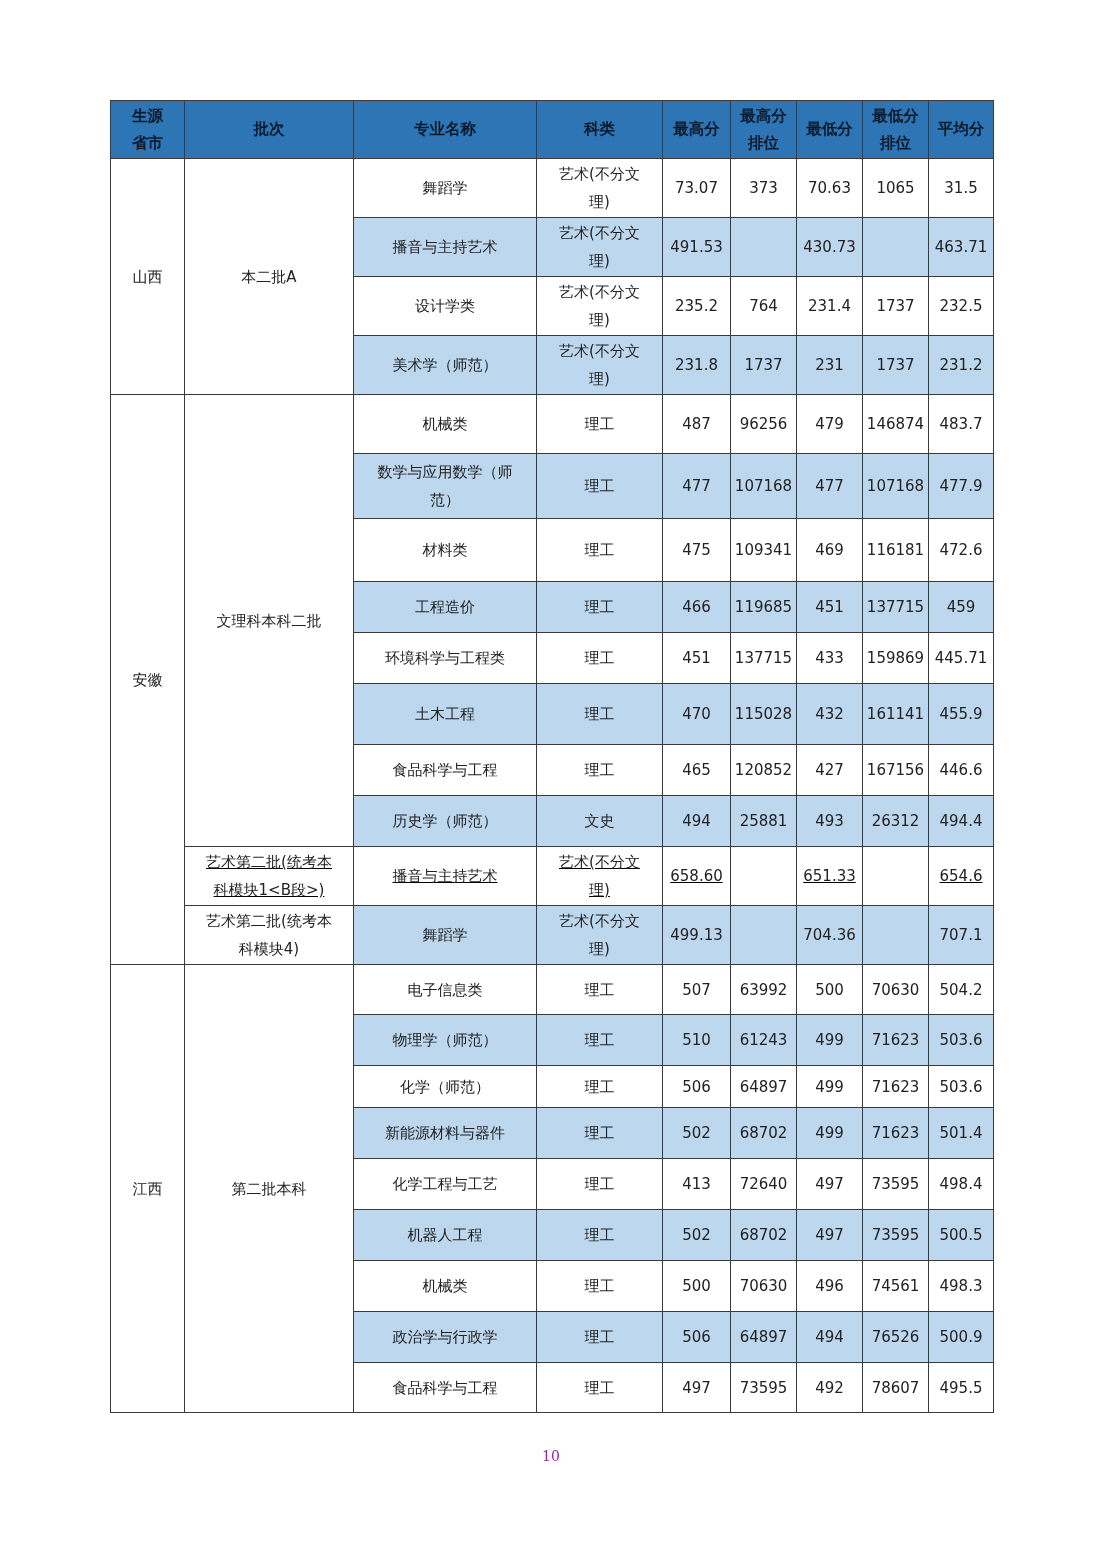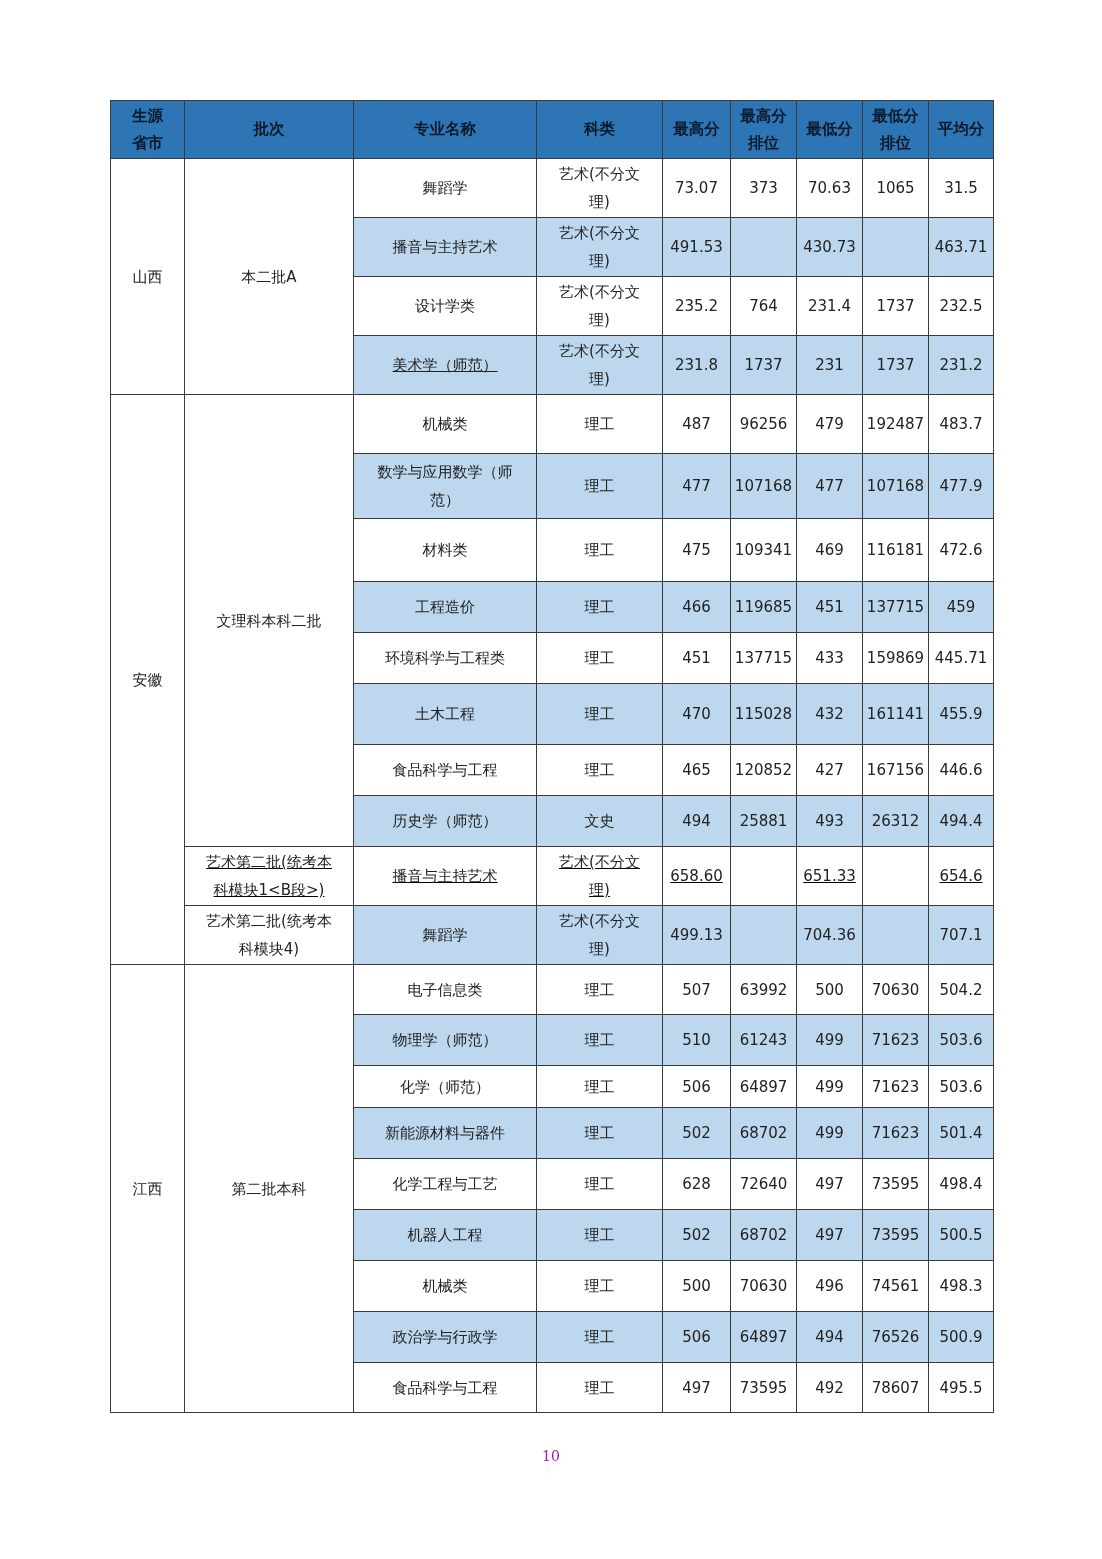--- a/index.html
+++ b/index.html
@@ -62,37 +62,37 @@
       <tr style="height: 59px;">
         <td class="s" style="padding: 0px 12px;">设计学类</td>
         <td class="s" style="padding: 0px 14px;">艺术(不分文理)</td>
         <td class="s">235.2</td>
         <td class="s">764</td>
         <td class="s">231.4</td>
         <td class="s">1737</td>
         <td class="s">232.5</td>
       </tr>
       <tr class="shade" style="height: 59px;">
-        <td class="s" style="padding: 0px 24px; text-decoration: underline;">美术学（师范）</td>
+        <td class="s" style="padding: 0px 24px;">美术学（师范）</td>
         <td class="s" style="padding: 0px 14px;">艺术(不分文理)</td>
         <td class="s">231.8</td>
         <td class="s">1737</td>
         <td class="s">231</td>
         <td class="s">1737</td>
         <td class="s">231.2</td>
       </tr>
       <tr style="height: 59px;">
         <td rowspan="10">安徽</td>
         <td rowspan="8">文理科本科二批</td>
         <td class="s" style="padding: 0px 12px;">机械类</td>
         <td class="s" style="padding: 0px 14px;">理工</td>
         <td class="s">487</td>
         <td class="s">96256</td>
         <td class="s">479</td>
-        <td class="s">192487</td>
+        <td class="s">146874</td>
         <td class="s">483.7</td>
       </tr>
       <tr class="shade" style="height: 65px;">
         <td class="s" style="padding: 0px 12px;">数学与应用数学（师范）</td>
         <td class="s" style="padding: 0px 14px;">理工</td>
         <td class="s">477</td>
         <td class="s">107168</td>
         <td class="s">477</td>
         <td class="s">107168</td>
         <td class="s">477.9</td>
@@ -205,21 +205,21 @@
         <td class="s" style="padding: 0px 14px;">理工</td>
         <td class="s">502</td>
         <td class="s">68702</td>
         <td class="s">499</td>
         <td class="s">71623</td>
         <td class="s">501.4</td>
       </tr>
       <tr style="height: 51px;">
         <td class="s" style="padding: 0px 12px;">化学工程与工艺</td>
         <td class="s" style="padding: 0px 14px;">理工</td>
-        <td class="s">628</td>
+        <td class="s">413</td>
         <td class="s">72640</td>
         <td class="s">497</td>
         <td class="s">73595</td>
         <td class="s">498.4</td>
       </tr>
       <tr class="shade" style="height: 51px;">
         <td class="s" style="padding: 0px 24px; margin-left: 20px;">机器人工程</td>
         <td class="s" style="padding: 0px 14px;">理工</td>
         <td class="s">502</td>
         <td class="s">68702</td>

